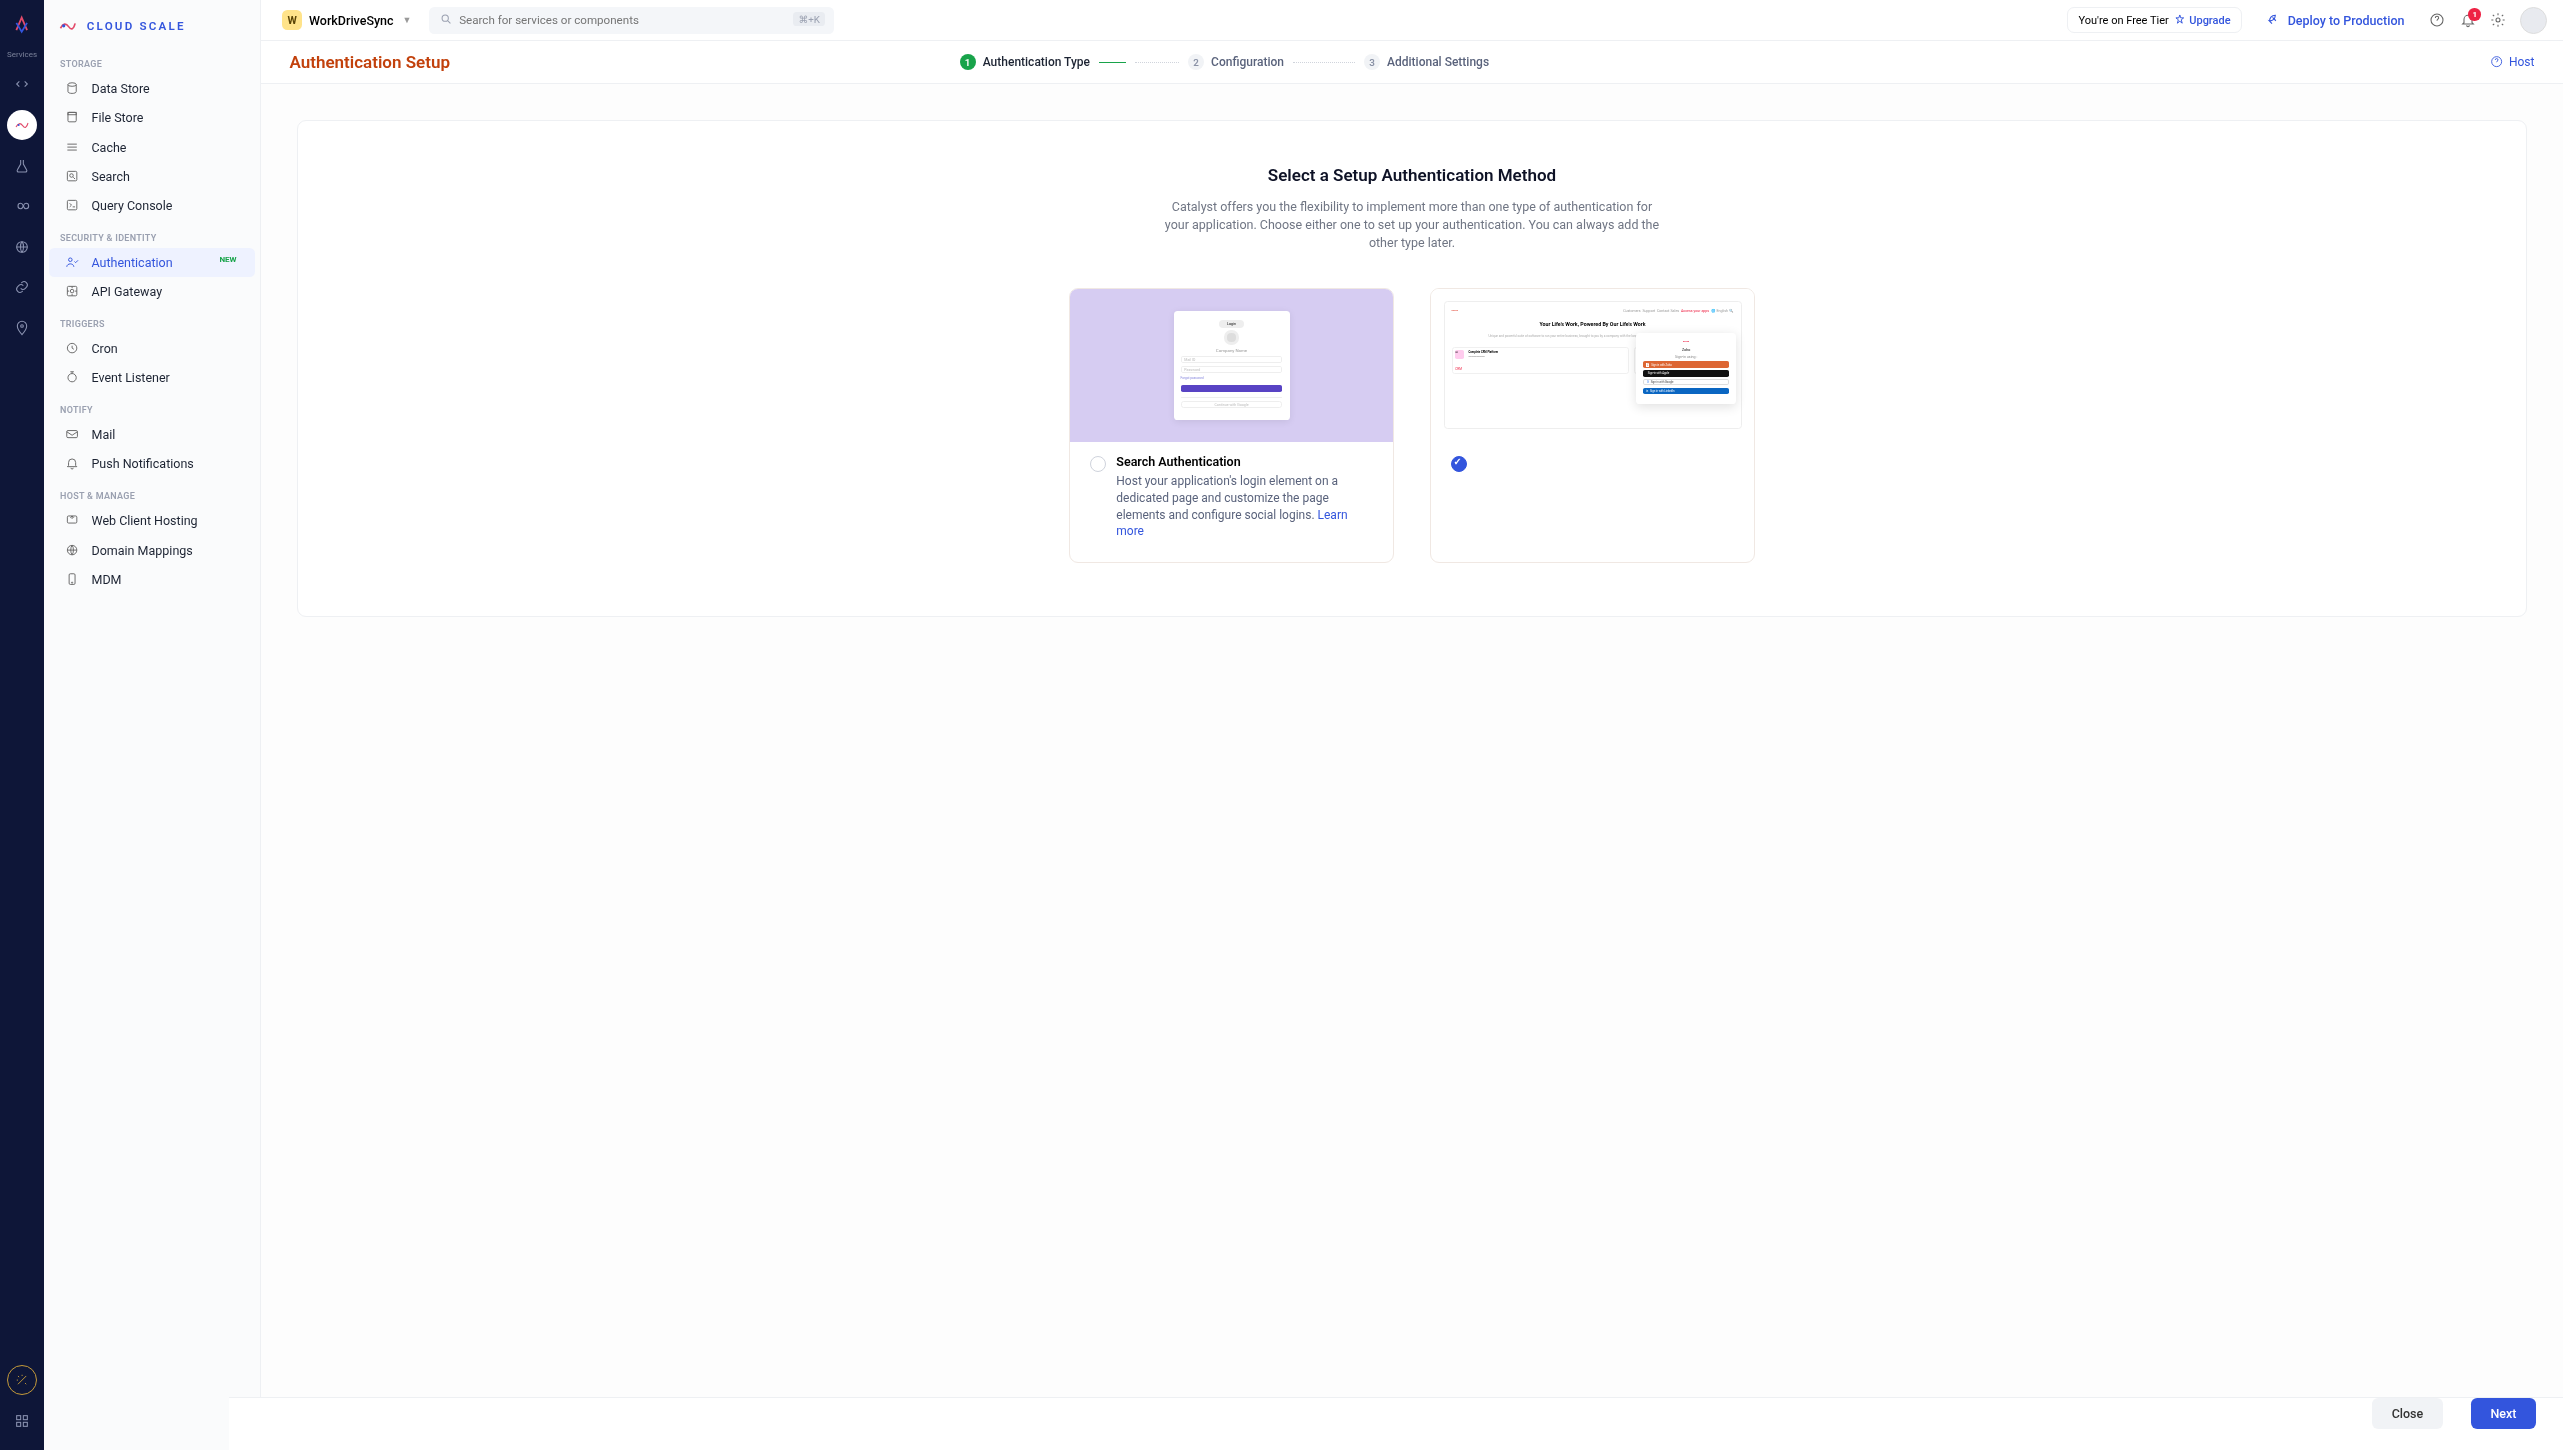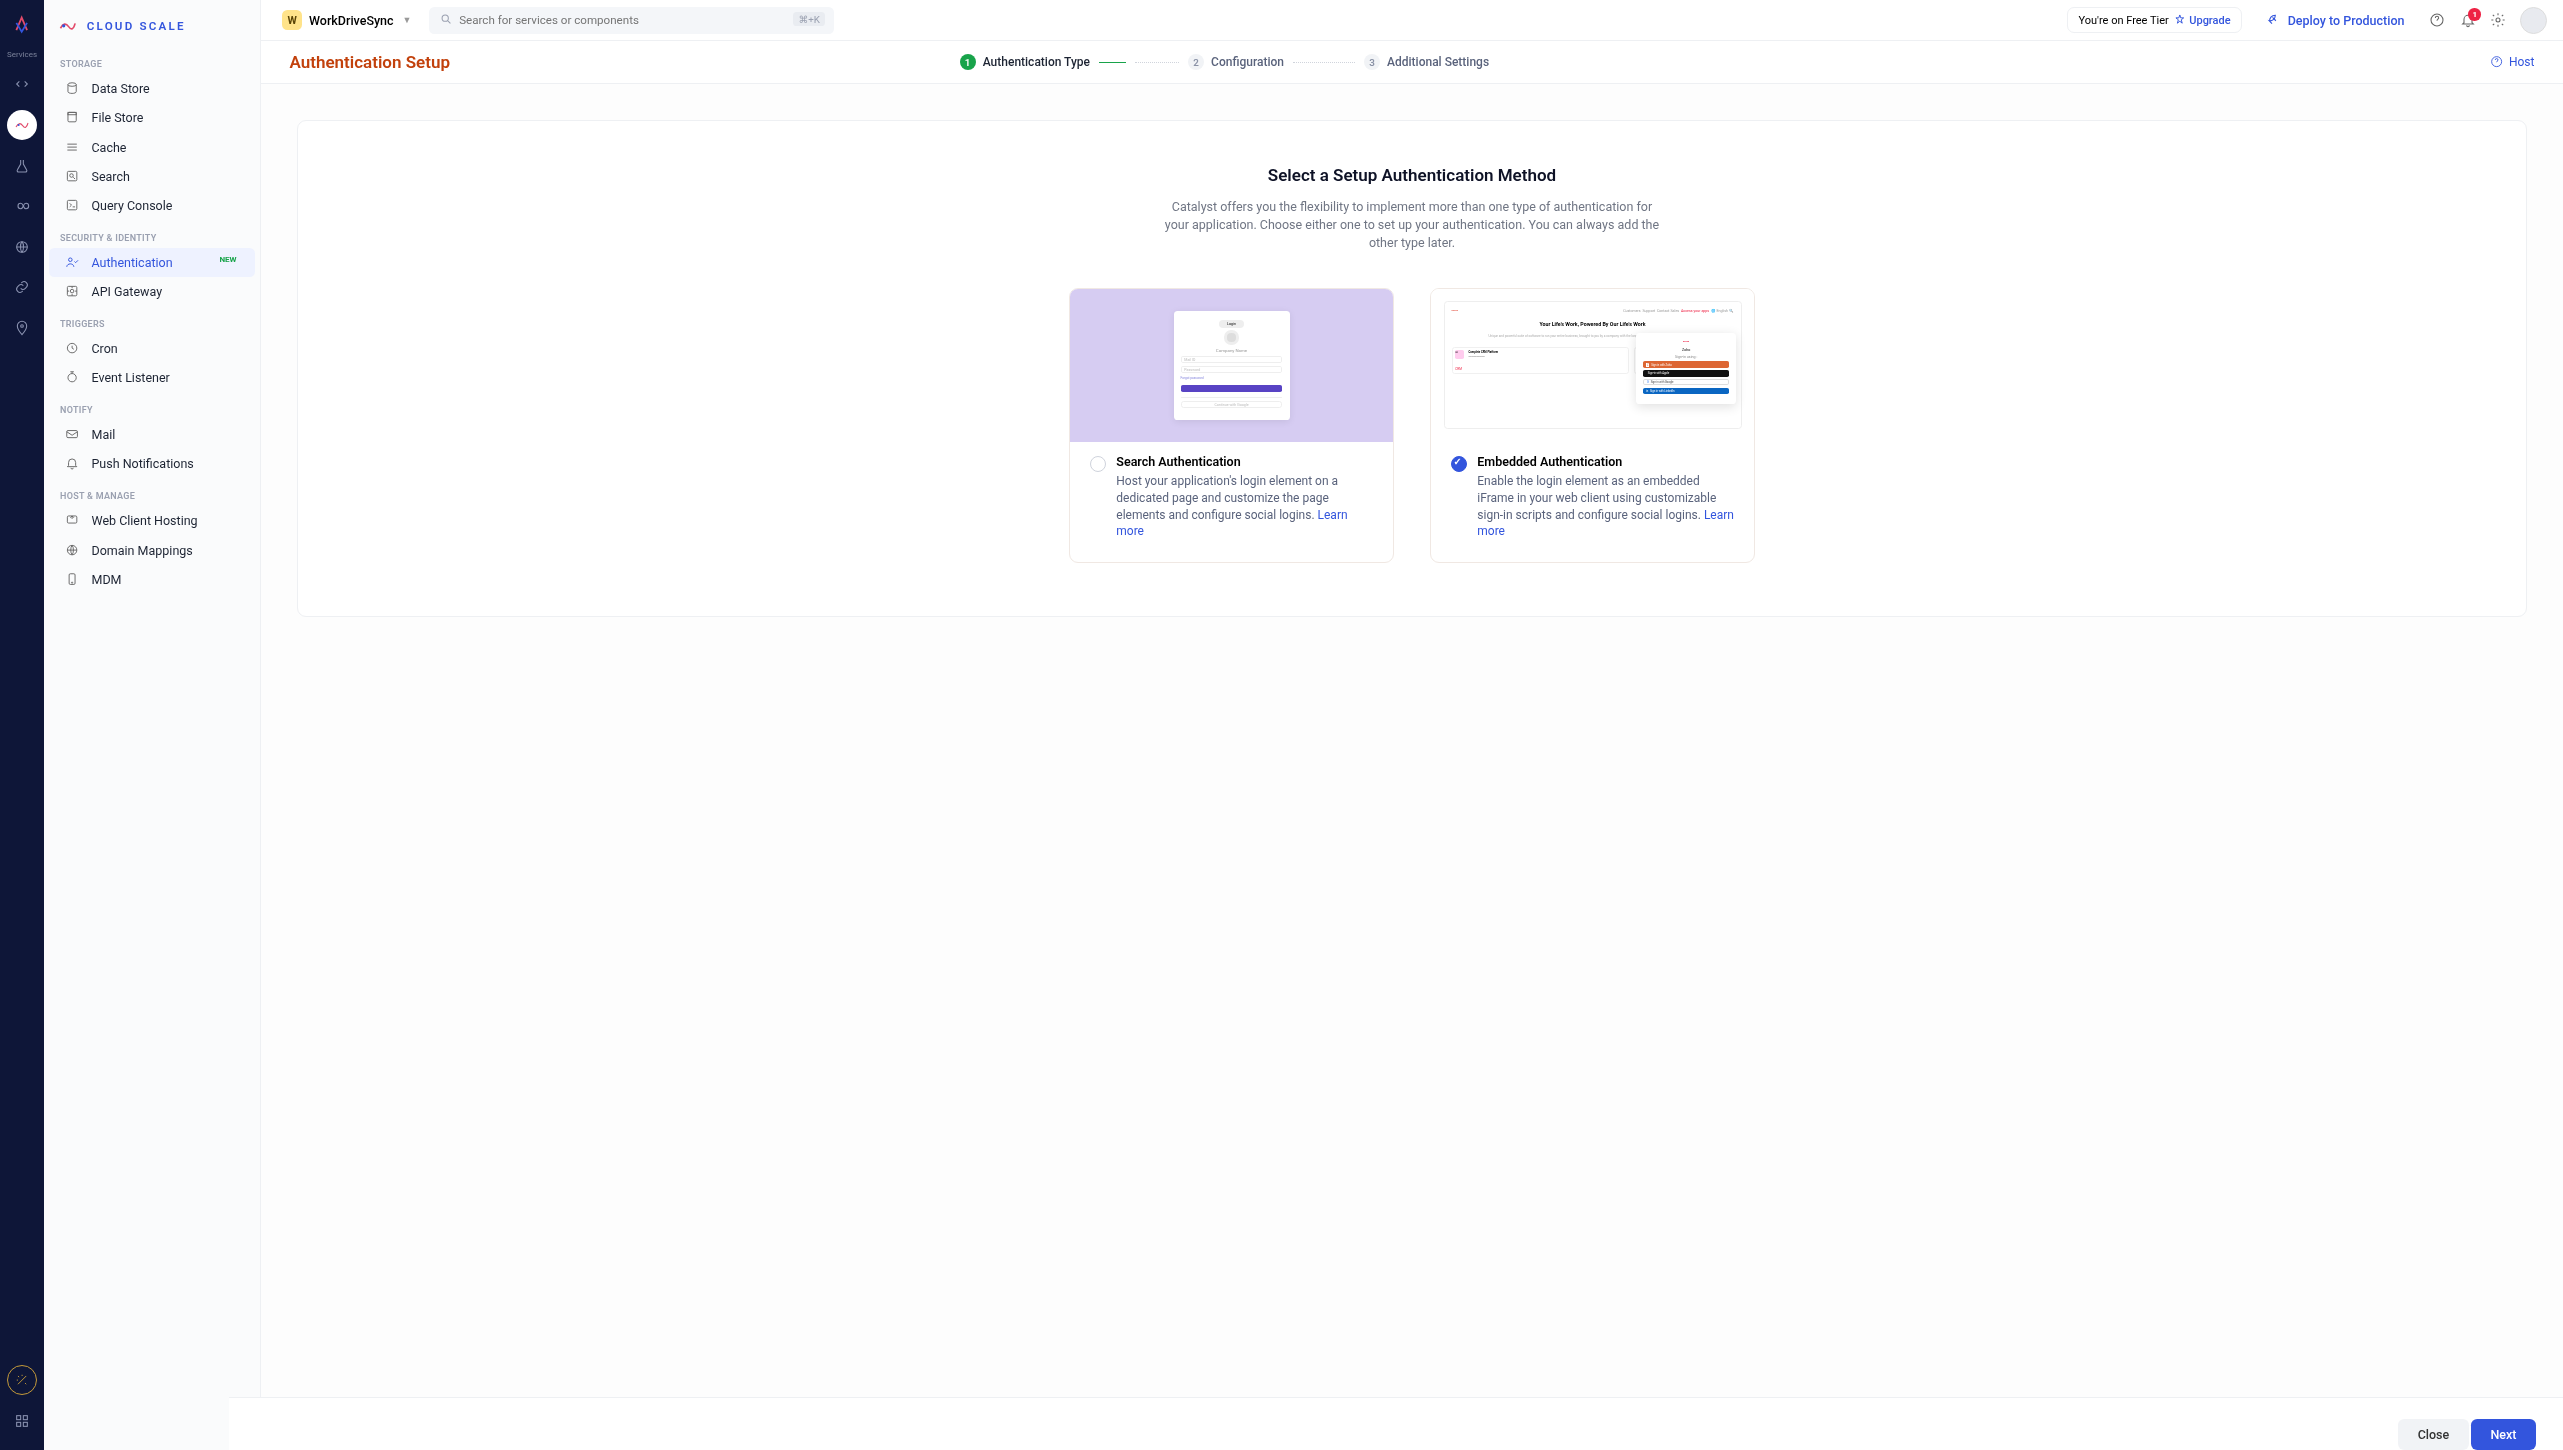--- a/index.html
+++ b/index.html
@@ -95,21 +95,21 @@
 .mock-embed .me-sub { font-size:3.1px; text-align:center; color:#aaa; margin:0 27px 9px;}
 .mock-embed .me-row { display:flex; gap:5.3px; margin-top:7.1px;}
 .mock-embed .me-box { flex:1; height:27px; border:0.9px solid #f0f0f0; border-radius:2.7px; font-size:2.7px; padding:2.7px; position:relative;}
 .mock-embed .me-box .icn { width:9px; height:9px; border-radius:1.8px; background:#eee; position:absolute; left:2.7px; top:2.7px;}
 .mock-embed .me-popup { position:absolute; right:5.3px; top:32px; width:100px; background:#fff; border-radius:3.6px; box-shadow:0 2.7px 10.7px rgba(0,0,0,0.12); padding:7.1px;}
 .mock-embed .me-popup .mp-logo { font-size:3.6px; text-align:center; color:#e24; margin-bottom:3.6px; font-weight:700;}
 .mock-embed .me-popup .mp-t { font-size:3.6px; text-align:center; margin-bottom:2.7px;}
 .mock-embed .me-popup .mp-btn { height:6.2px; border-radius:1.8px; margin:2.7px 0; font-size:2.7px; color:#fff; display:flex; align-items:center; padding:0 2.7px;}
 
 
-.footer-bar { position:absolute; bottom:0; left:229px; right:0; height:53px; border-top:0.9px solid #eef0f3; background:#fff; display:flex; align-items:flex-end; justify-content:flex-end; gap:2px; padding:0 27px;}
+.footer-bar { position:absolute; bottom:0; left:229px; right:0; height:53px; border-top:0.9px solid #eef0f3; background:#fff; display:flex; align-items:flex-start; justify-content:flex-end; gap:28px; padding:0 27px;}
 .btn { padding:8px 19.6px; border-radius:6.2px; font-size:12.5px; font-weight:500; cursor:pointer; border:none;}
 .btn.secondary { background:#f1f3f6; color:#333;}
 .btn.primary { background:#3355dd; color:#fff;}
 
 
 svg { display:block; }
 </style>
 </head>
 <body>
 
@@ -450,24 +450,20 @@
                   </div>
                 <div class="mp-btn" style="background:#0a66c2;">
                     <span style="margin-right:1.8px;">in</span>
                     <span>Sign in with LinkedIn</span>
                   </div>
               </div>
             </div>
           </div>
           <div class="card-body">
             <div class="radio checked"></div>
-            <div>
-              <h3>Embedded Authentication</h3>
-              <p><span>Enable the login element as an embedded iFrame in your web client using customizable sign-in scripts and configure social logins. </span><a href="#">Learn more</a></p>
-            </div>
           </div>
         </div>
 
       </div>
     </div>
     <div style="height:80px"></div>
   </div>
 
   <div class="footer-bar">
     <button class="btn secondary">Close</button>

